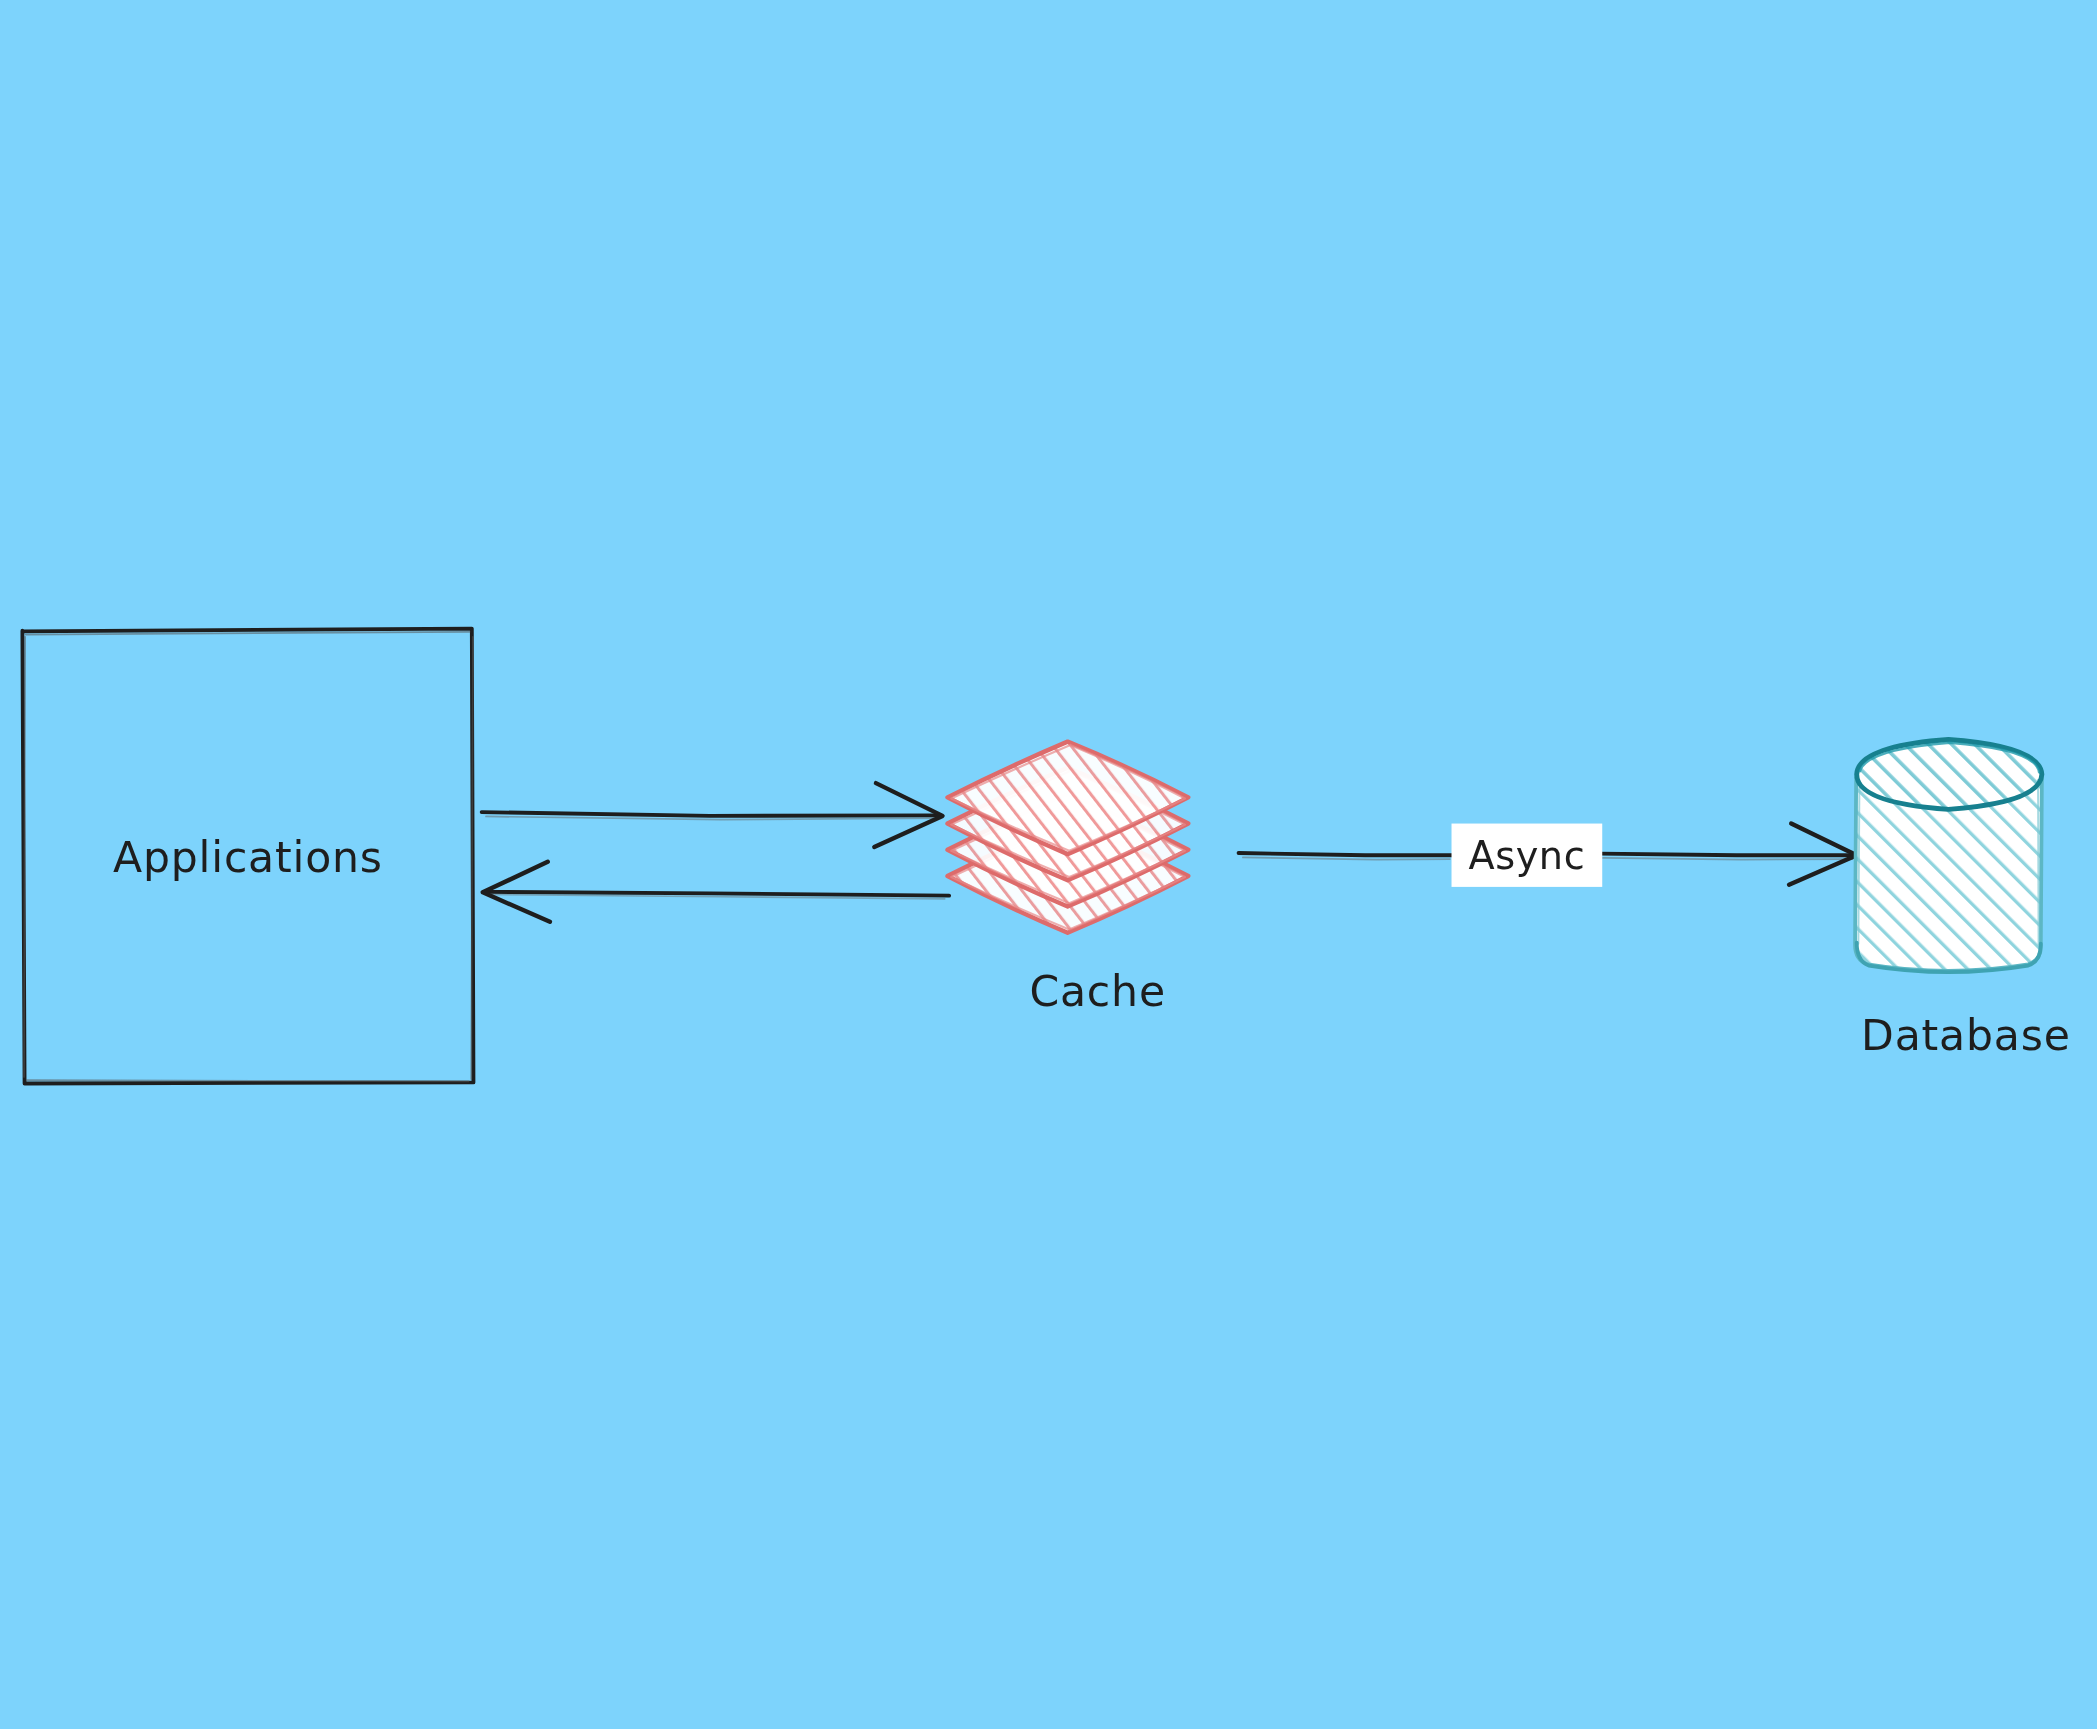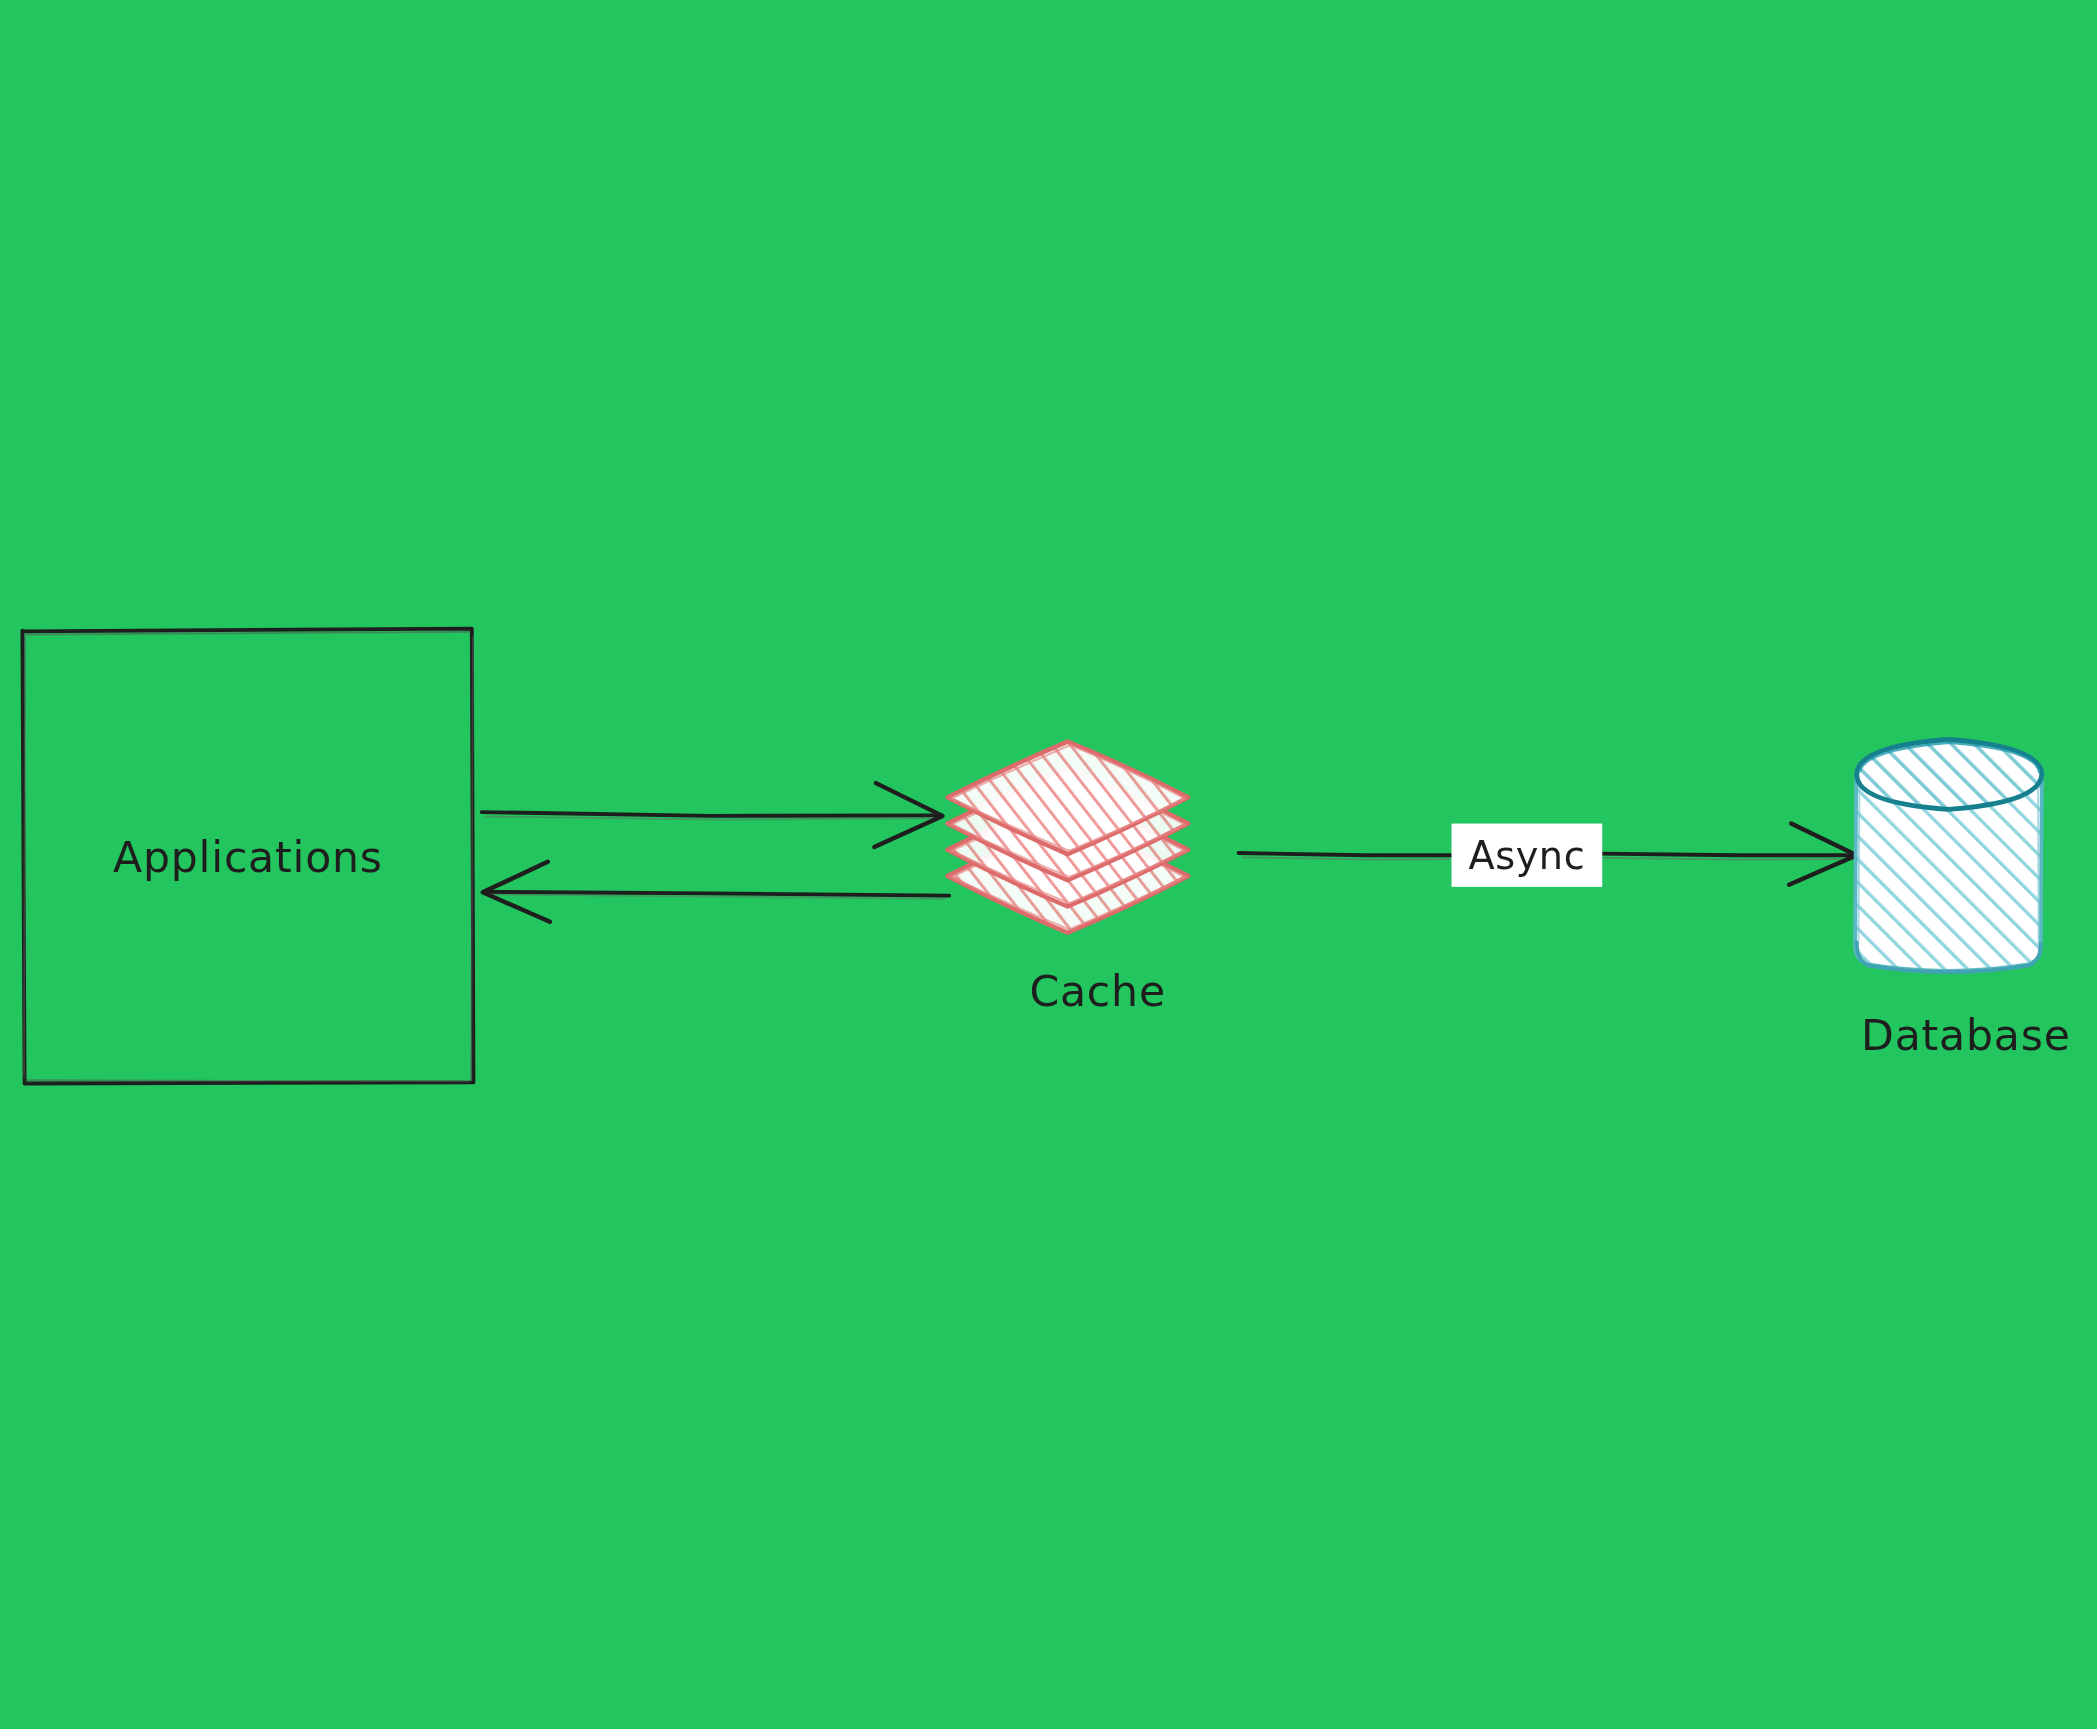--- a/index.html
+++ b/index.html
@@ -10,21 +10,21 @@
   body {
     width: 2097px;
     height: 1729px;
     font-family: "DejaVu Sans", sans-serif;
     overflow: hidden;
   }
   #canvas {
     position: relative;
     width: 2097px;
     height: 1729px;
-    background: #22c55e;
+    background: #7dd3fc;
   }
   #diagram-svg {
     position: absolute;
     left: 0;
     top: 0;
     width: 2097px;
     height: 1729px;
     display: block;
   }
   .node-label {

